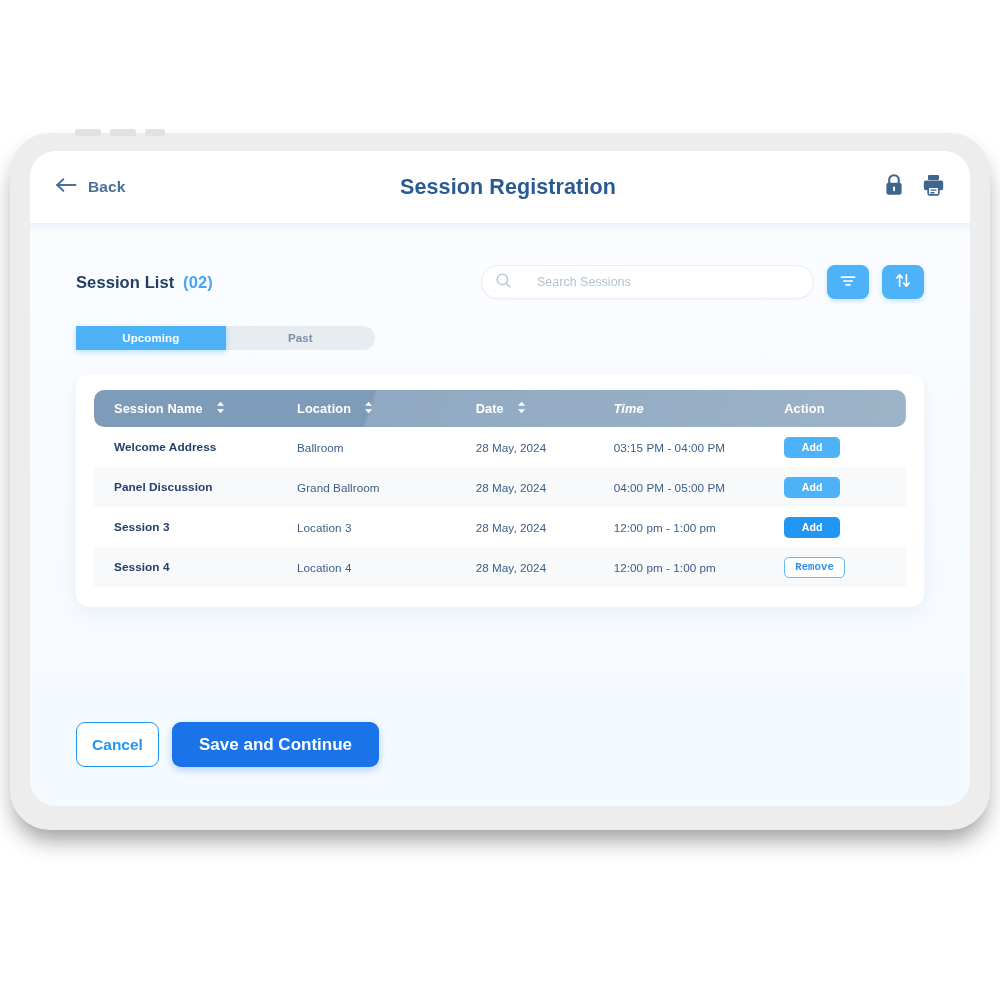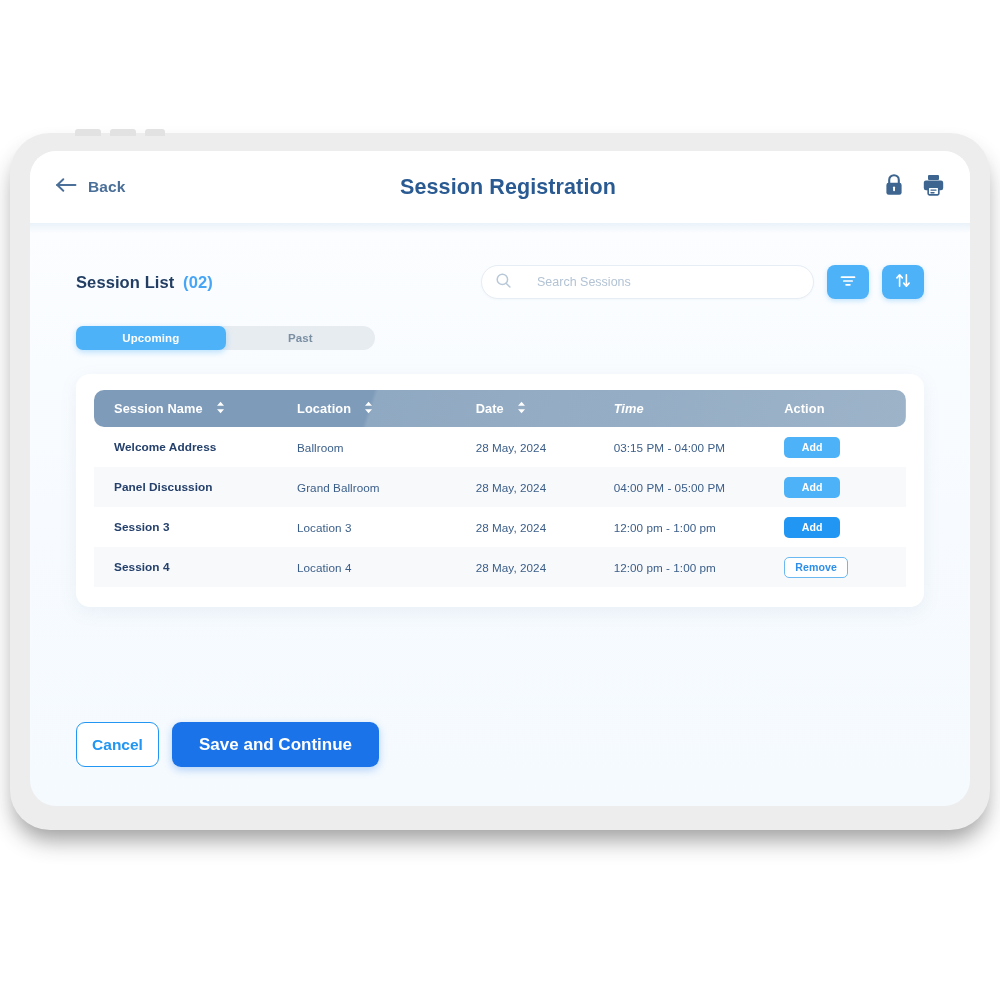--- a/index.html
+++ b/index.html
@@ -175,21 +175,21 @@
   }
   .tab {
     flex: 1;
     display: flex;
     align-items: center;
     justify-content: center;
     font-size: 11.5px;
     font-weight: 600;
     color: #7b8fa3;
     cursor: pointer;
-    border-radius: 7px;
+    border-radius: 0;
     letter-spacing: .1px;
   }
   .tab.active {
     background: #4db2f7;
     color: #ffffff;
     box-shadow: 0 2px 6px rgba(77,178,247,.4);
   }
 
   
   .table-card {
@@ -258,20 +258,21 @@
     border: 0;
     font-family: "Liberation Sans", sans-serif;
     letter-spacing: .1px;
   }
   .btn-add       { background: #4db2f7; color: #fff; }
   .btn-add-solid { background: #2196f3; color: #fff; }
   .btn-remove {
     background: #ffffff;
     color: #2f8fe8;
     border: 1px solid #6cb9f2;
+    font-family: Liberation Mono, monospace;
   }
 
   
   .footer {
     position: absolute;
     left: 46px;
     bottom: 39px;
     display: flex;
     gap: 13px;
   }

